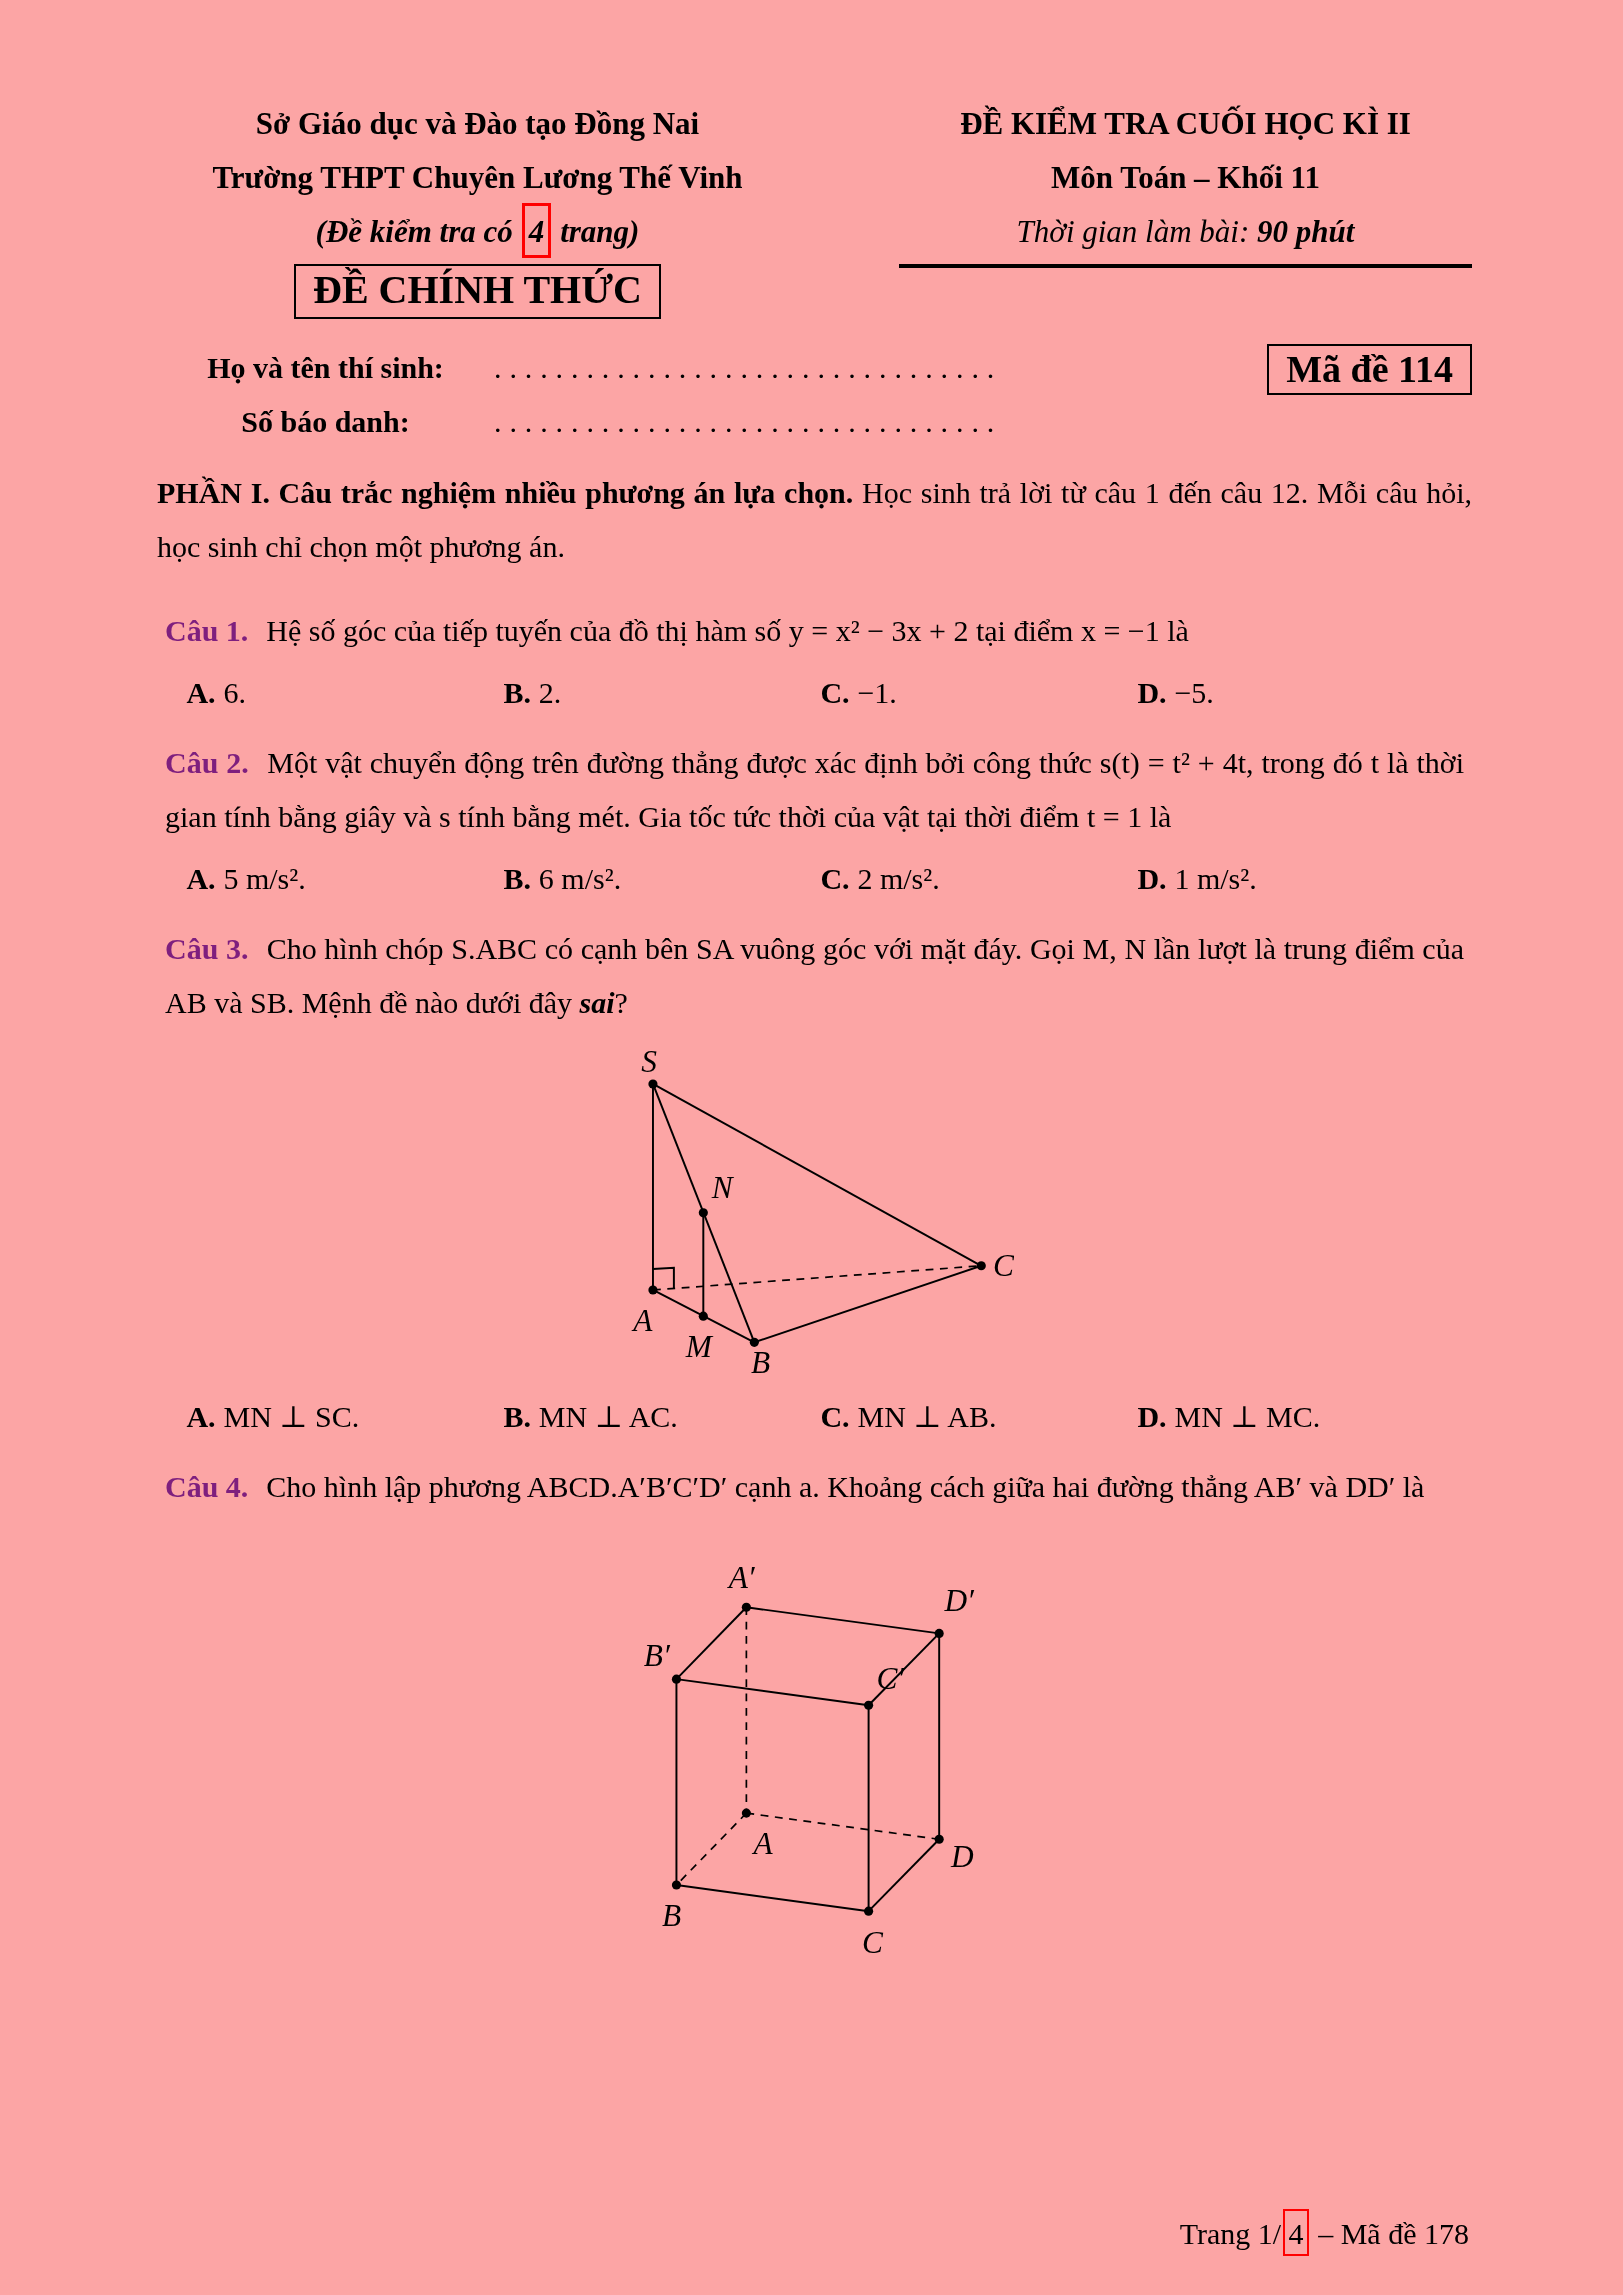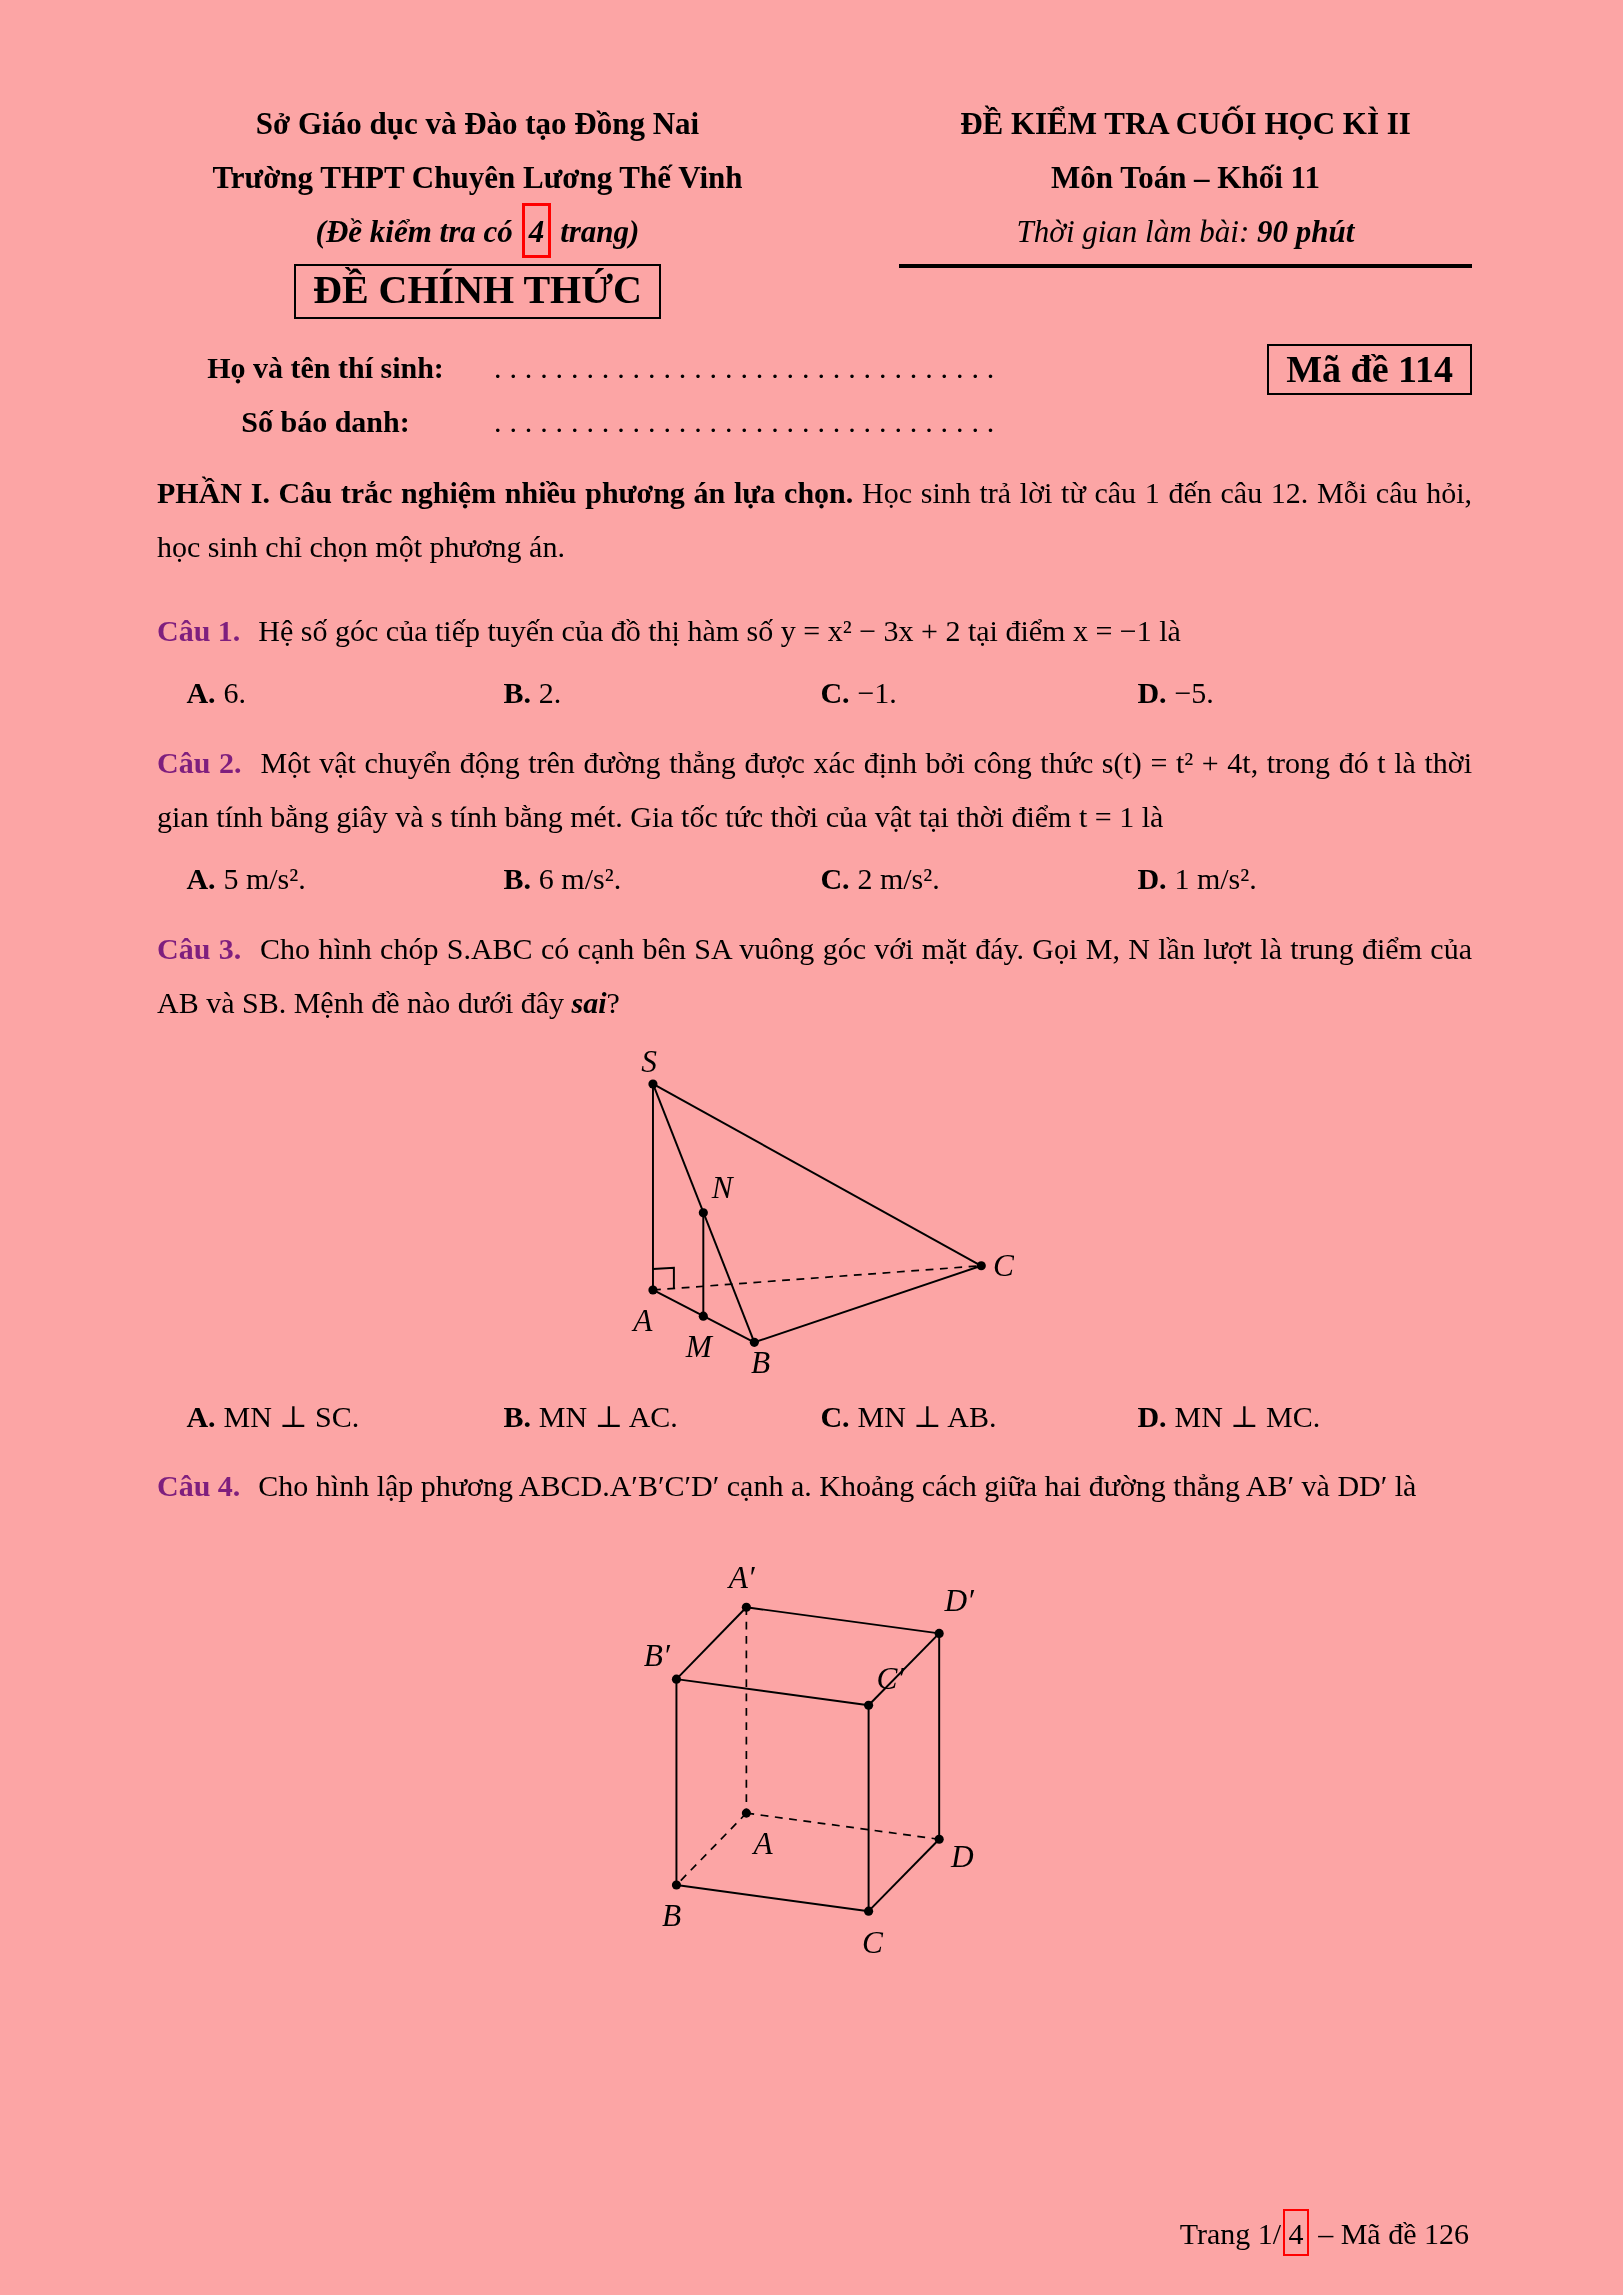--- a/index.html
+++ b/index.html
@@ -43,21 +43,21 @@
     border:2px solid #000; font-weight:bold;
     font-size:38px; line-height:44px; padding:1.3px 17px;
   }
 
   
   .part1 { margin-top:17px; text-align:justify; line-height:54px; }
   .lead { font-weight:bold; }
 
   
   .question { margin-top:15.7px; }
-  .q-text { margin:0; text-align:justify; line-height:54px; }
+  .q-text { margin:8px; text-align:justify; line-height:54px; }
   .q-label { font-weight:bold; color:#7E1F7E; margin-right:10.5px; }
   .q-em { font-weight:bold; font-style:italic; }
   .options { display:flex; margin-top:7.9px; padding-left:29.4px; line-height:54px; }
   .opt { width:317px; flex:none; white-space:nowrap; }
   .opt:last-child { width:auto; }
   .opt-label { font-weight:bold; margin-right:7.9px; }
 
   
   .figure { text-align:center; margin:18.3px 0 3.9px; }
   .figure svg { display:inline-block; }
@@ -235,16 +235,16 @@
           <text class="fig-label" x="46" y="602">B</text>
           <text class="fig-label" x="352" y="644">C</text>
         </svg>
       </div>
     </div>
 
   </div>
 
   <div class="footer">
     <span>Trang 1/</span><span class="red-box-sm">4</span>
-    <span>– Mã đề 126</span>
+    <span>– Mã đề 178</span>
   </div>
 </div>
 
 
 </body></html>

